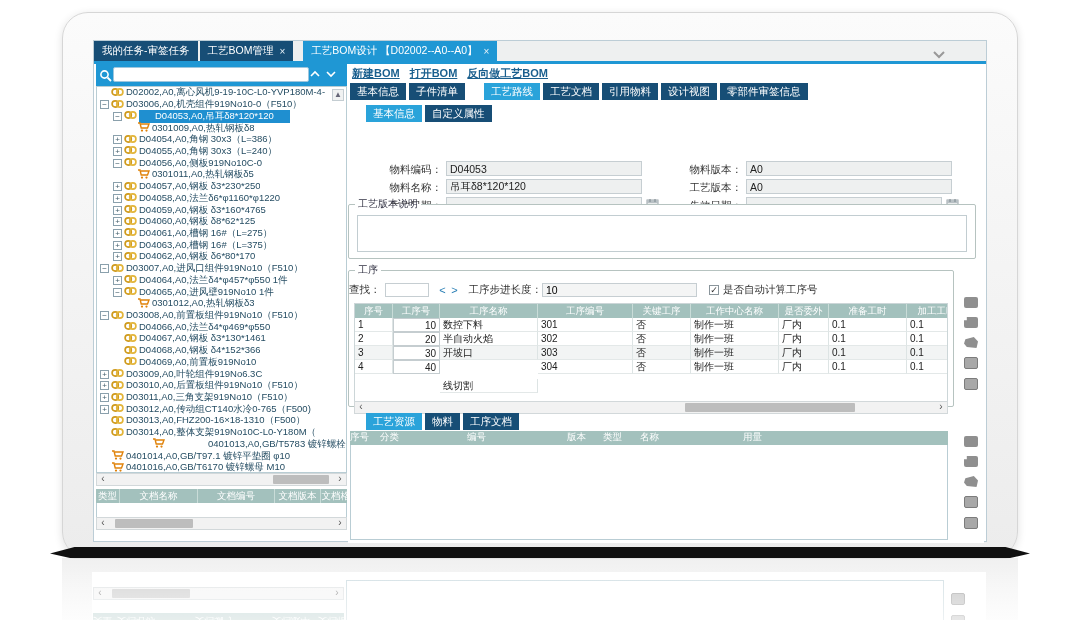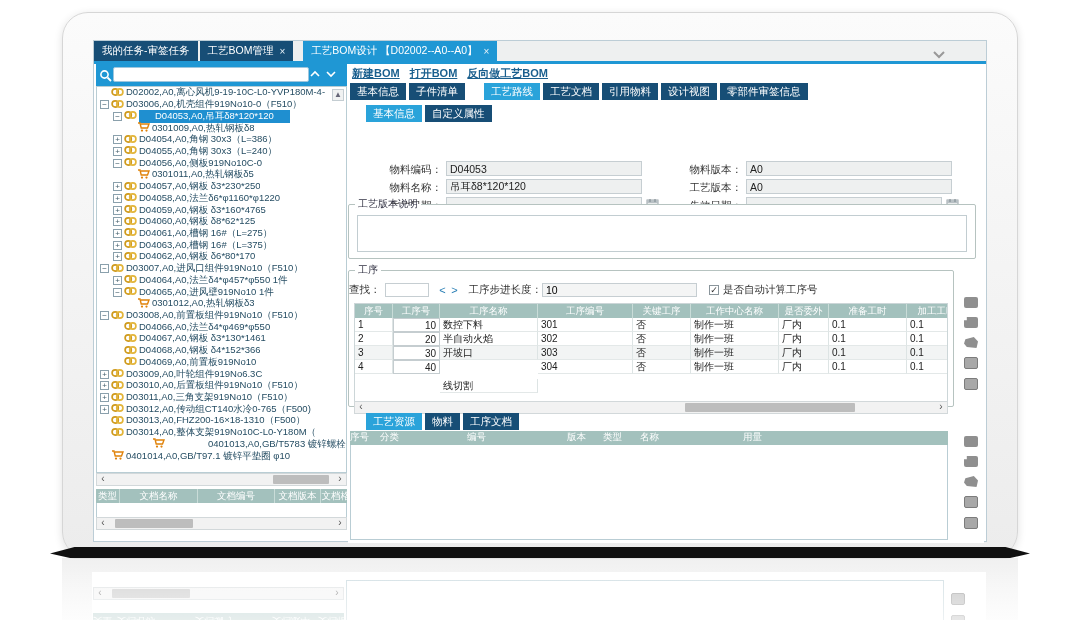--- a/index.html
+++ b/index.html
@@ -427,20 +427,29 @@
               <span class="tree-label">0401013,A0,GB/T5783 镀锌螺栓 M10x35</span>
             </div>
             <div class="tree-item" style="padding-left: 3px;">
               <span class="tw expander none"></span>
               <span class="tw"><svg class="tree-ico" viewBox="0 0 13 10">
                   <path d="M1 1h2l1.2 5h6.3l1.5-4H4" fill="none" stroke="#e0820a" stroke-width="1.4"></path>
                   <circle cx="5" cy="8.6" r="1.1" fill="#e0820a"></circle>
                   <circle cx="9.5" cy="8.6" r="1.1" fill="#e0820a"></circle>
                 </svg></span>
               <span class="tree-label">0401014,A0,GB/T97.1 镀锌平垫圈 φ10</span>
+            </div>
+            <div class="tree-item" style="padding-left: 3px;">
+              <span class="tw expander none"></span>
+              <span class="tw"><svg class="tree-ico" viewBox="0 0 13 10">
+                  <path d="M1 1h2l1.2 5h6.3l1.5-4H4" fill="none" stroke="#e0820a" stroke-width="1.4"></path>
+                  <circle cx="5" cy="8.6" r="1.1" fill="#e0820a"></circle>
+                  <circle cx="9.5" cy="8.6" r="1.1" fill="#e0820a"></circle>
+                </svg></span>
+              <span class="tree-label">0401016,A0,GB/T6170 镀锌螺母 M10</span>
             </div>
           </div>
         <div class="hscroll hs1">
           <span class="hs-arrow" style="left:1px">‹</span>
           <span class="hs-arrow" style="right:1px">›</span>
           <span class="hs-thumb" style="left:176px;width:56px"></span>
         </div>
         <div class="doc-header" id="docHeader">
             <div class="hcell" style="width: 24px; flex: 0 0 24px;">类型</div>
             <div class="hcell" style="width: 78px; flex: 0 0 78px;">文档名称</div>

